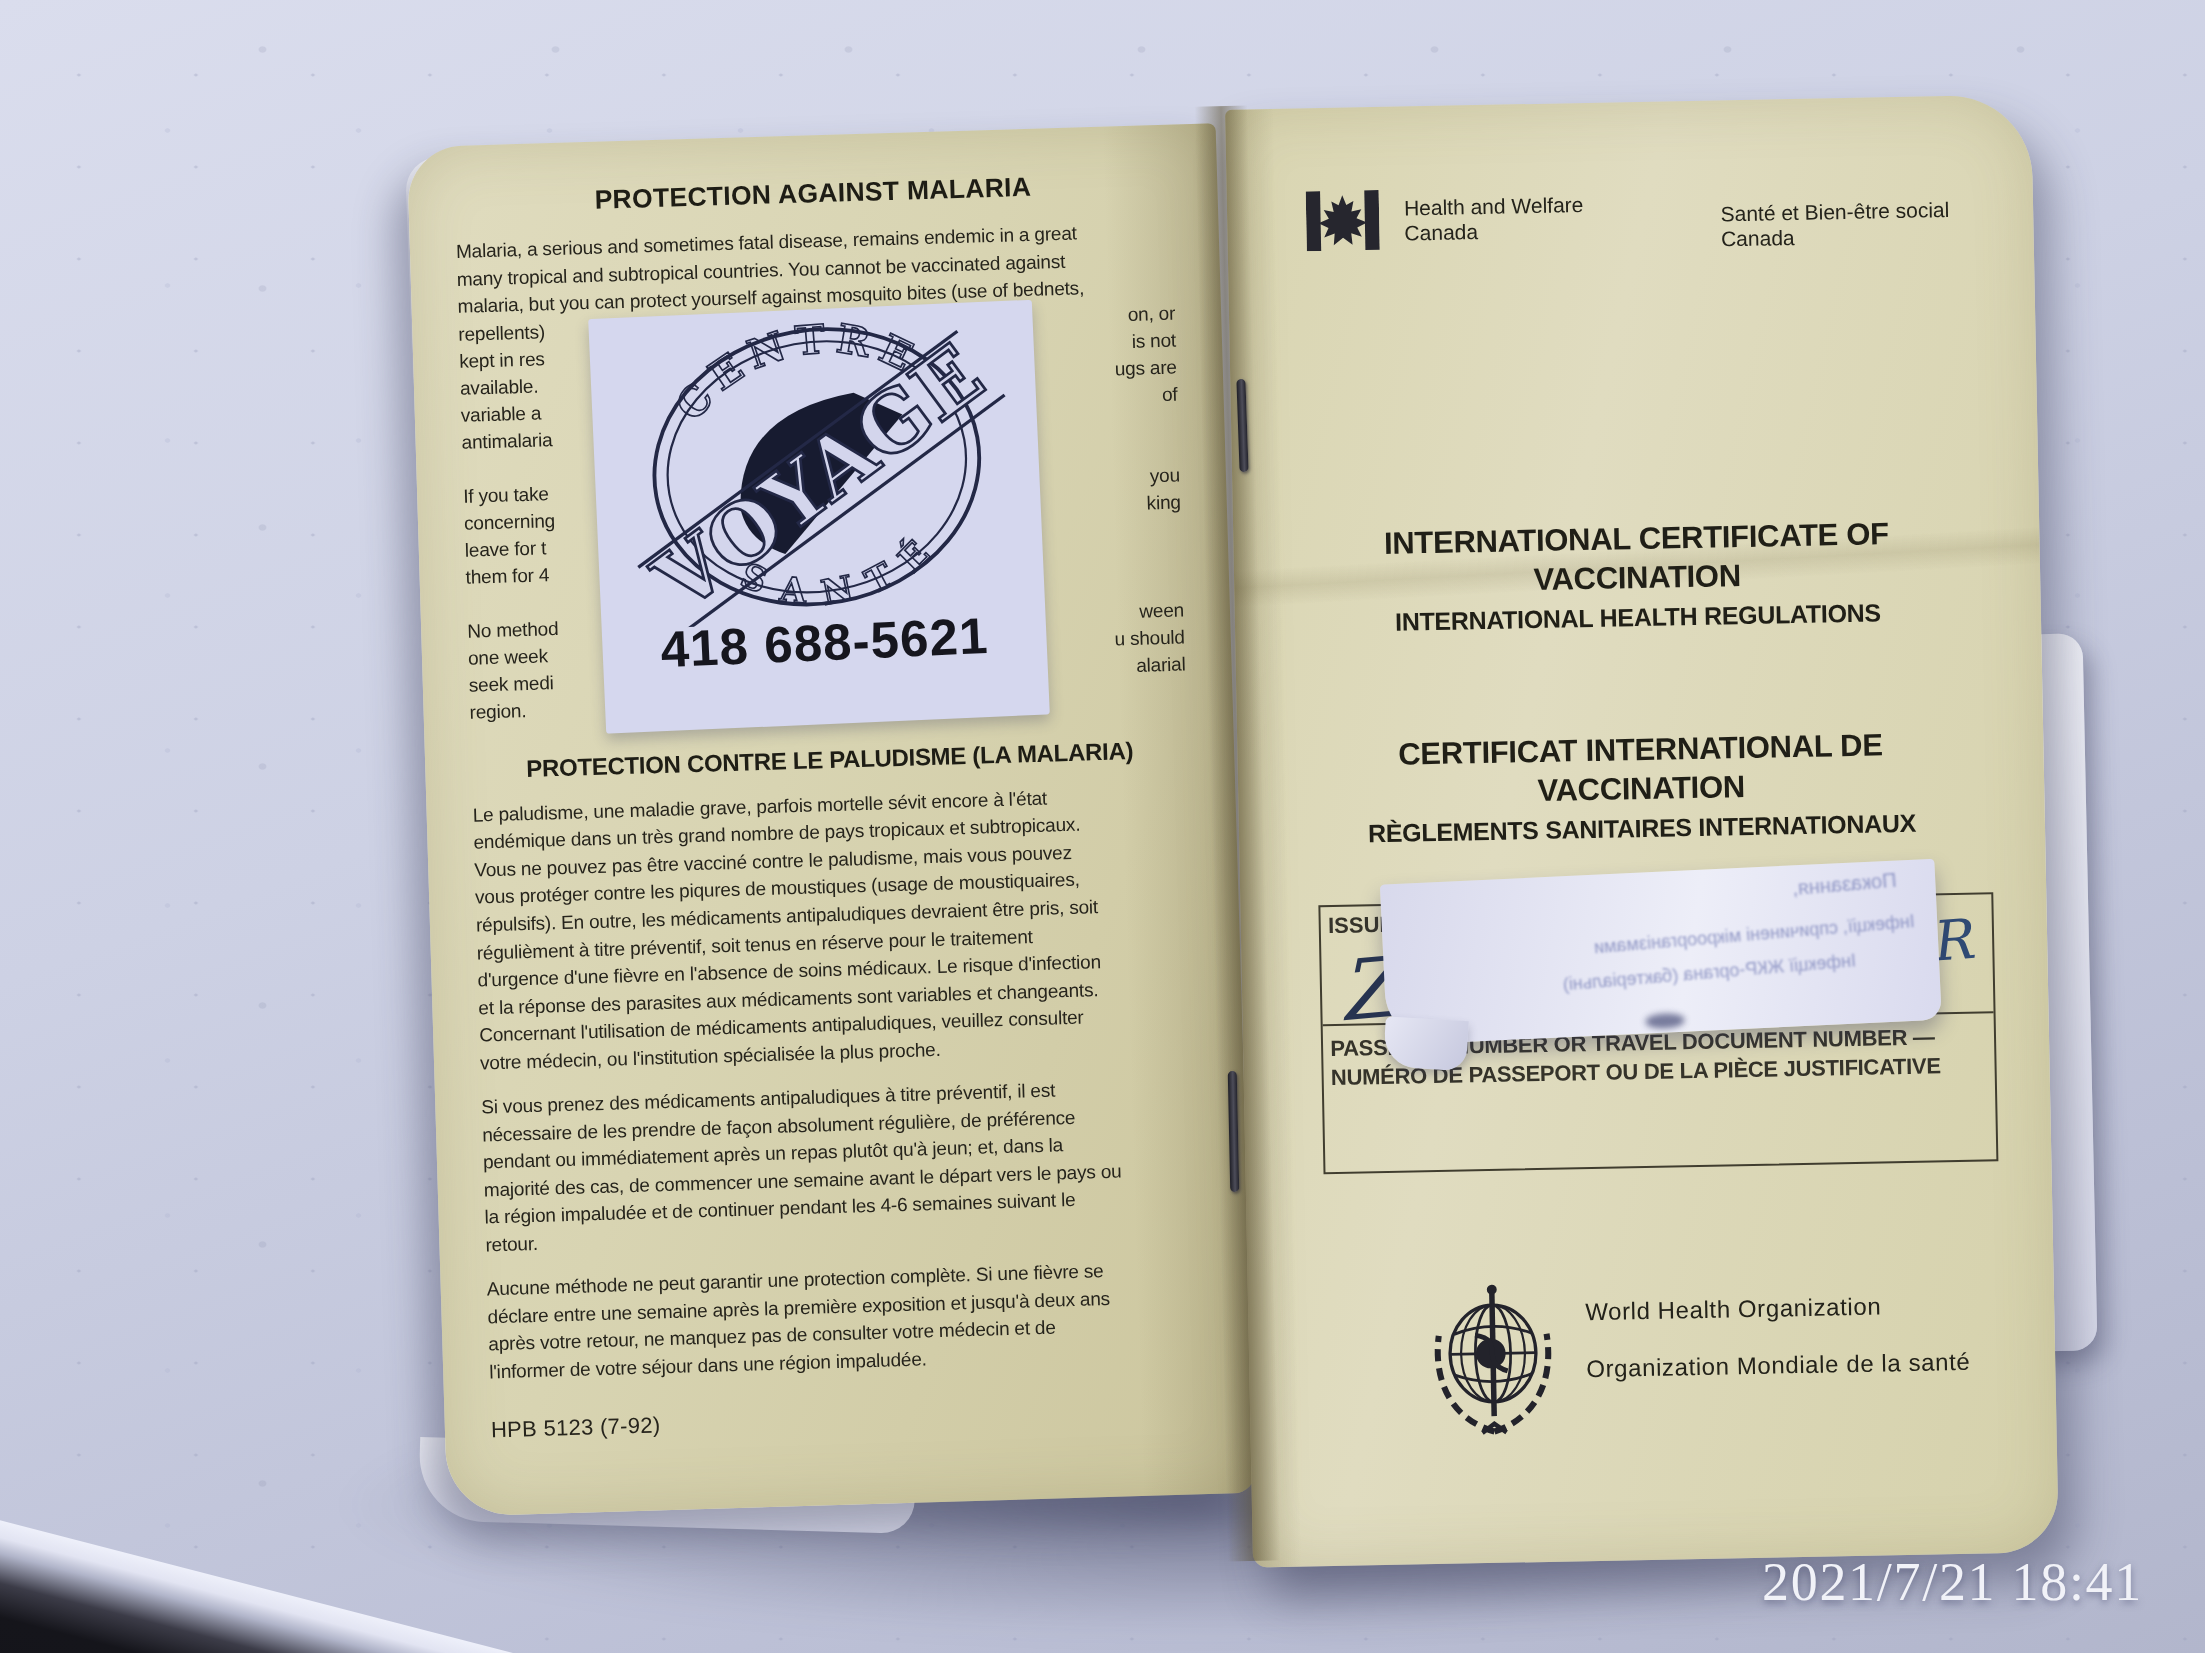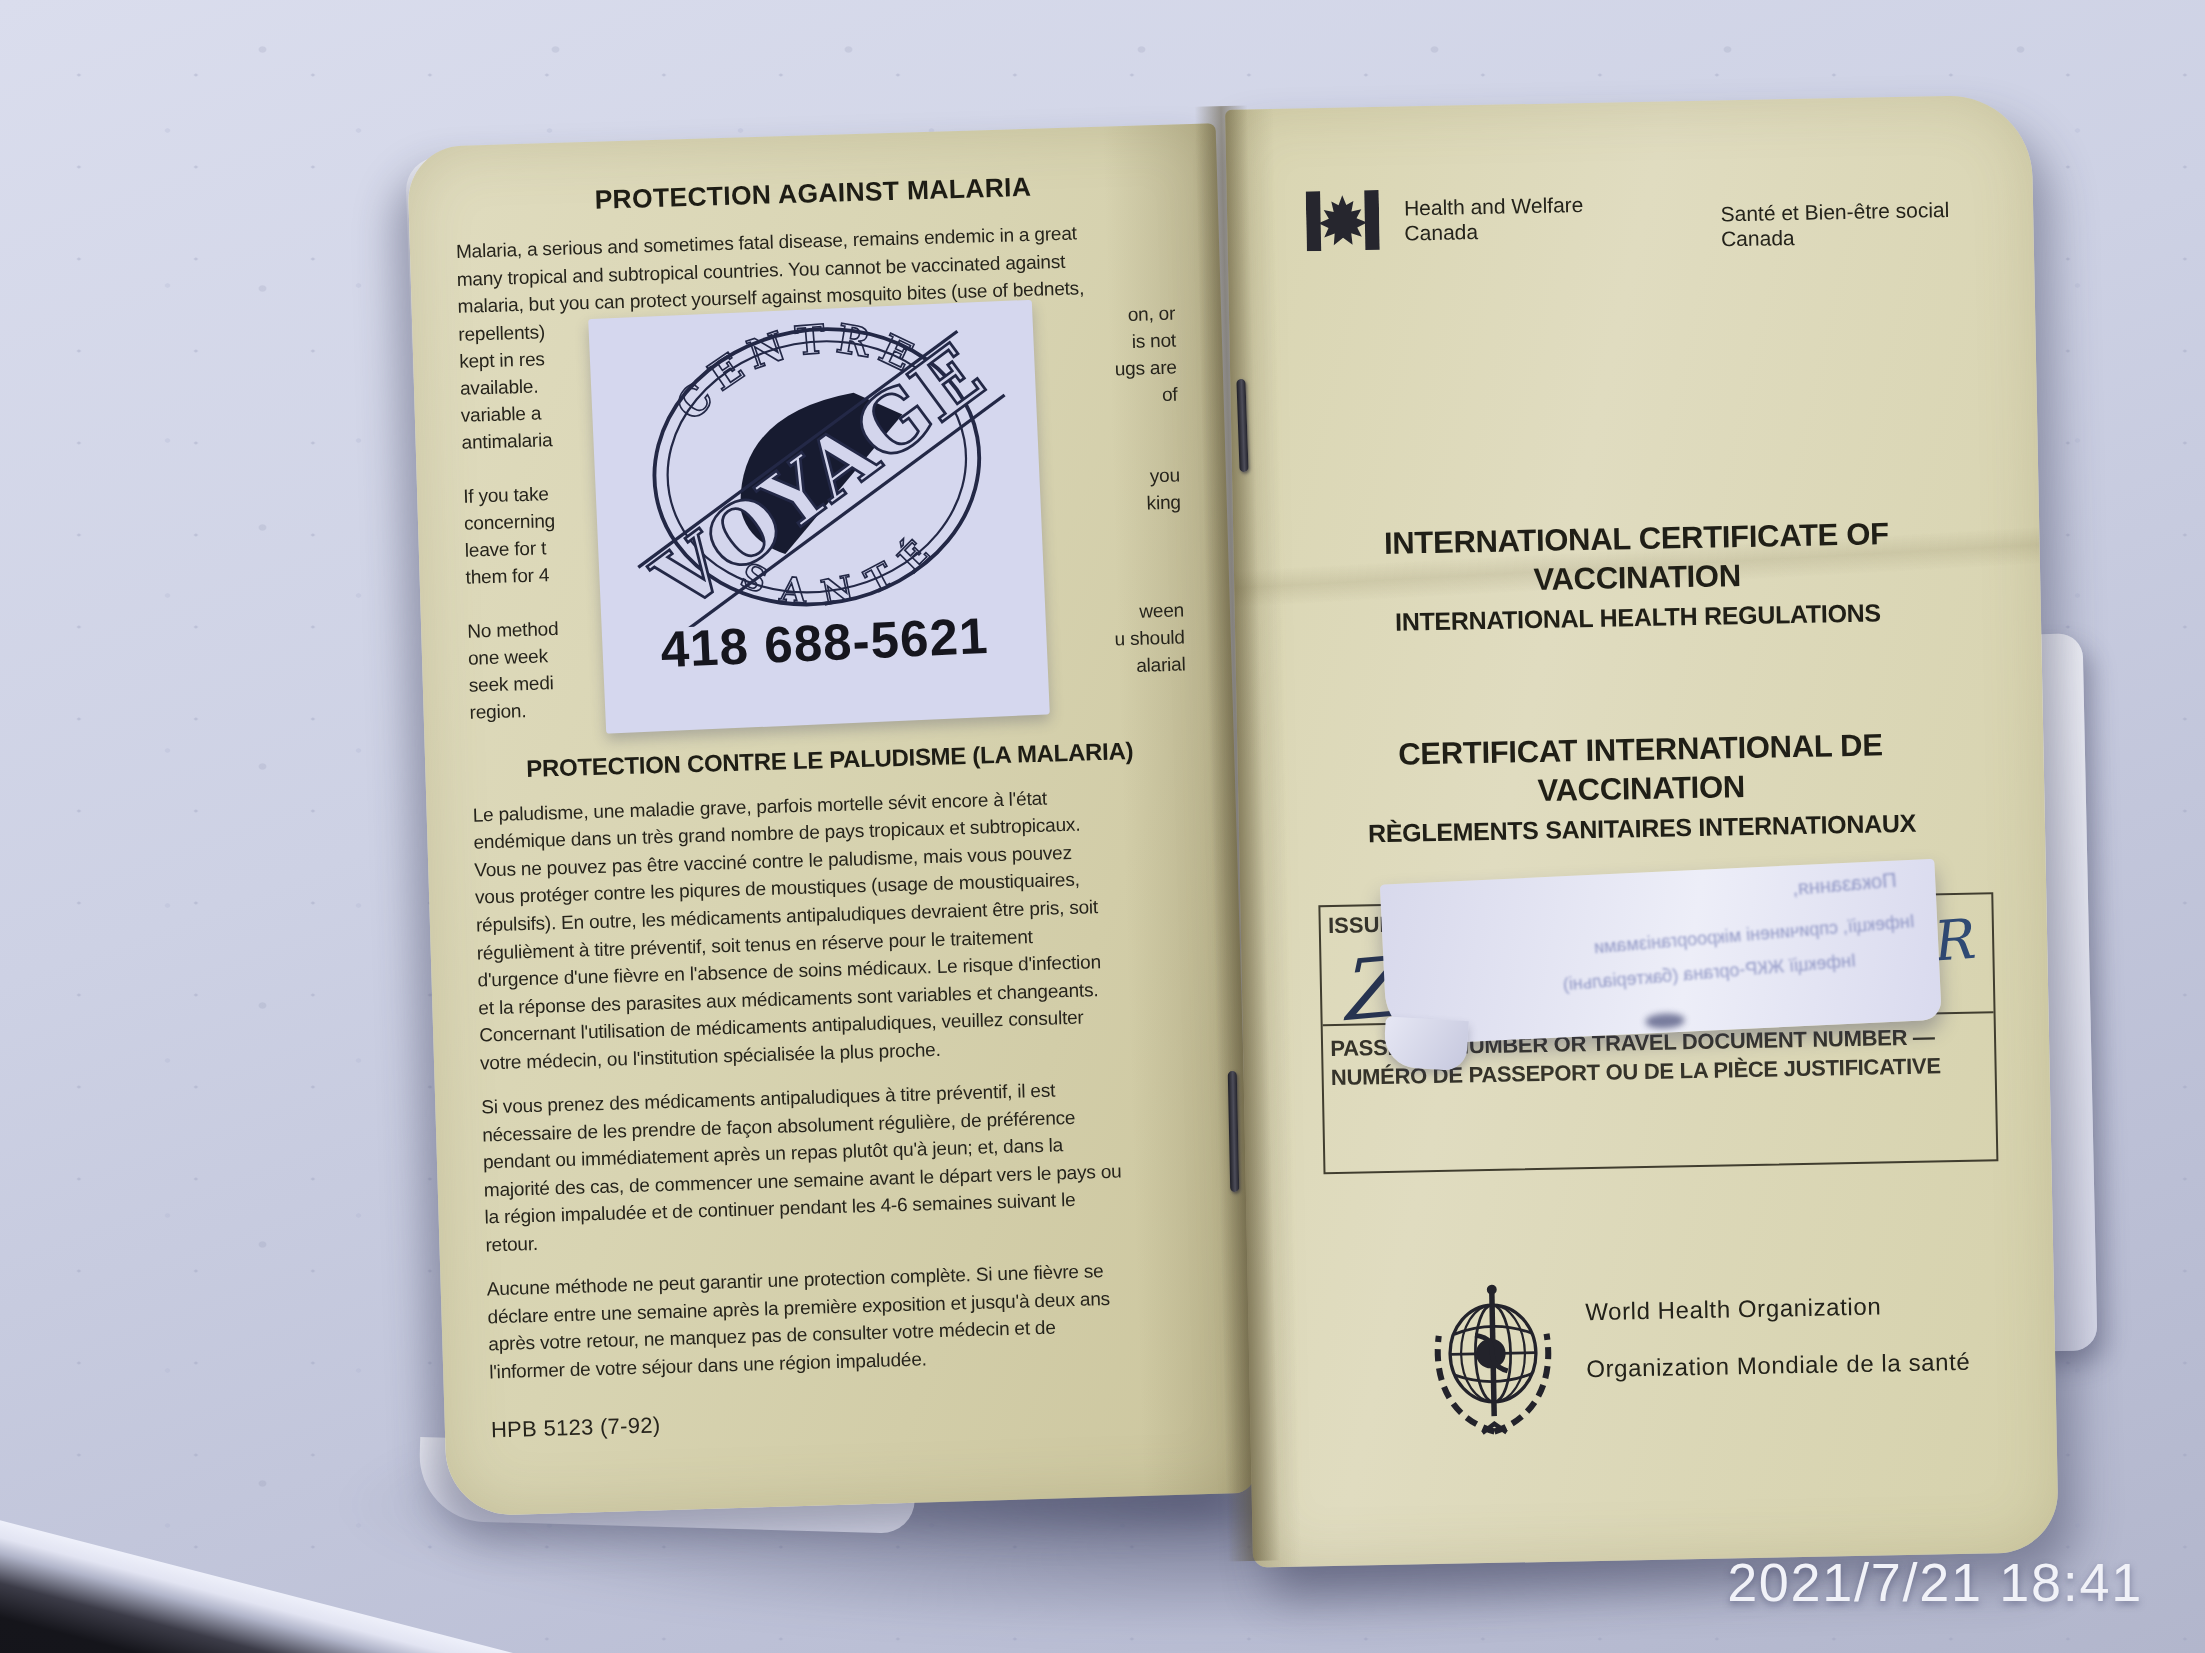--- a/index.html
+++ b/index.html
@@ -91,21 +91,21 @@
     opacity:.8;font-size:18px;white-space:nowrap;}
   .ghost.g1{right:39px;top:10px;font-size:20px;}
   .ghost.g2{right:22px;top:57px;}
   .ghost.g3{right:83px;top:93px;}
   .blot{position:absolute;left:259px;bottom:4.4px;width:39px;height:14.3px;border-radius:50%;
     background:#5a5f86;filter:blur(3.3px);opacity:.8;}
   .who-row{display:flex;align-items:flex-start;margin-top:100px;margin-left:130px;}
   .who-text{margin-left:29px;margin-top:14.3px;font-size:24px;line-height:57px;color:#23221a;letter-spacing:0.6px;white-space:nowrap;}
 
   .timestamp{position:absolute;right:62px;bottom:41px;z-index:10;
-    font-family:Liberation Sans, sans-serif;font-size:54px;letter-spacing:1.7px;color:#f1f2f8;
+    font-family:Liberation Serif, serif;font-size:54px;letter-spacing:1.7px;color:#f1f2f8;
     text-shadow:0 3.3px 7.7px rgba(70,72,110,.55);}
 </style>
 </head>
 <body>
 
 <div class="scene">
   <div class="speckles"></div>
   <div class="book-shadow"></div>
   <div class="counter-lip"></div>
 

